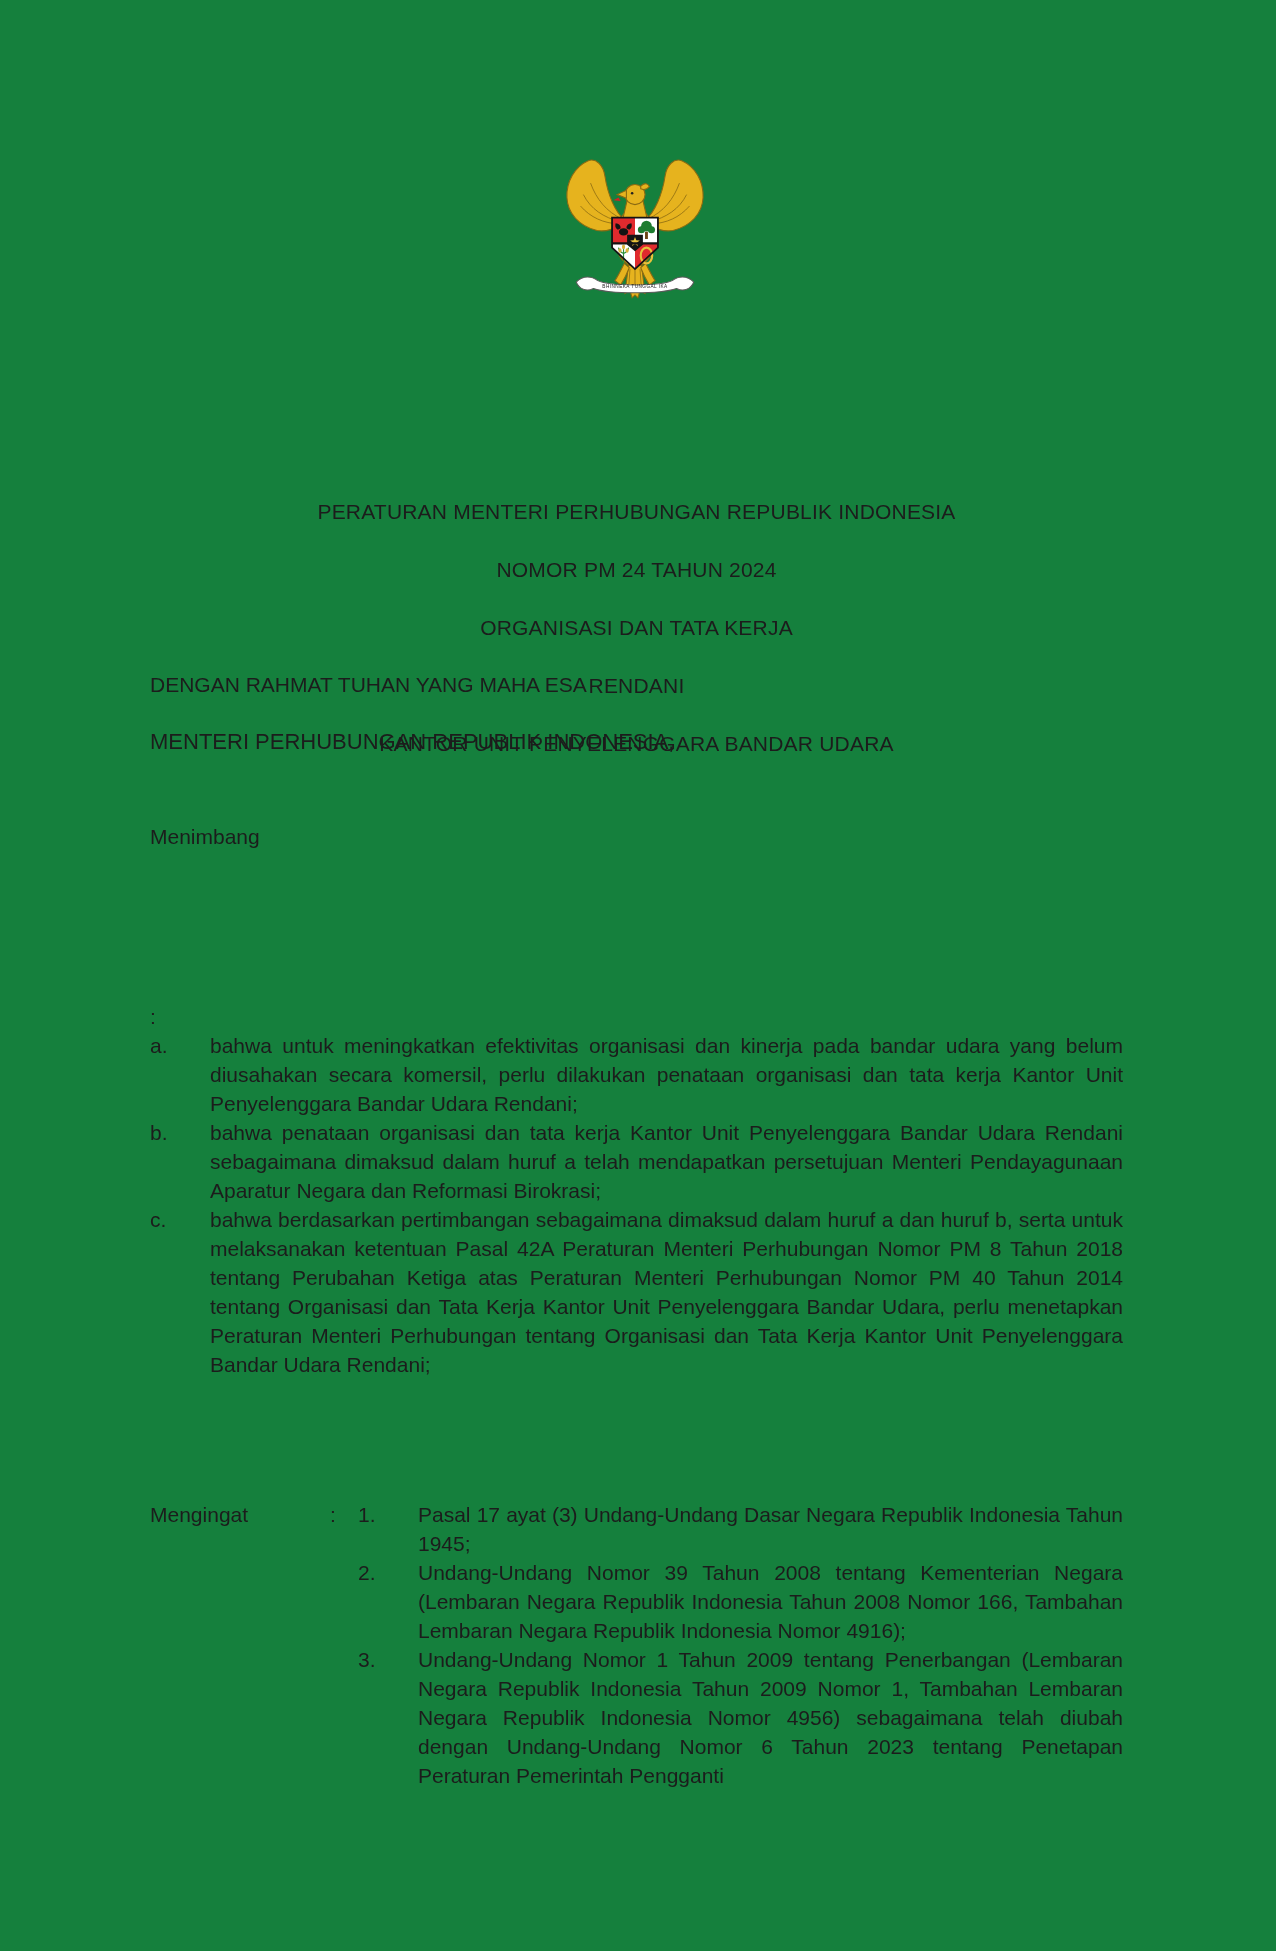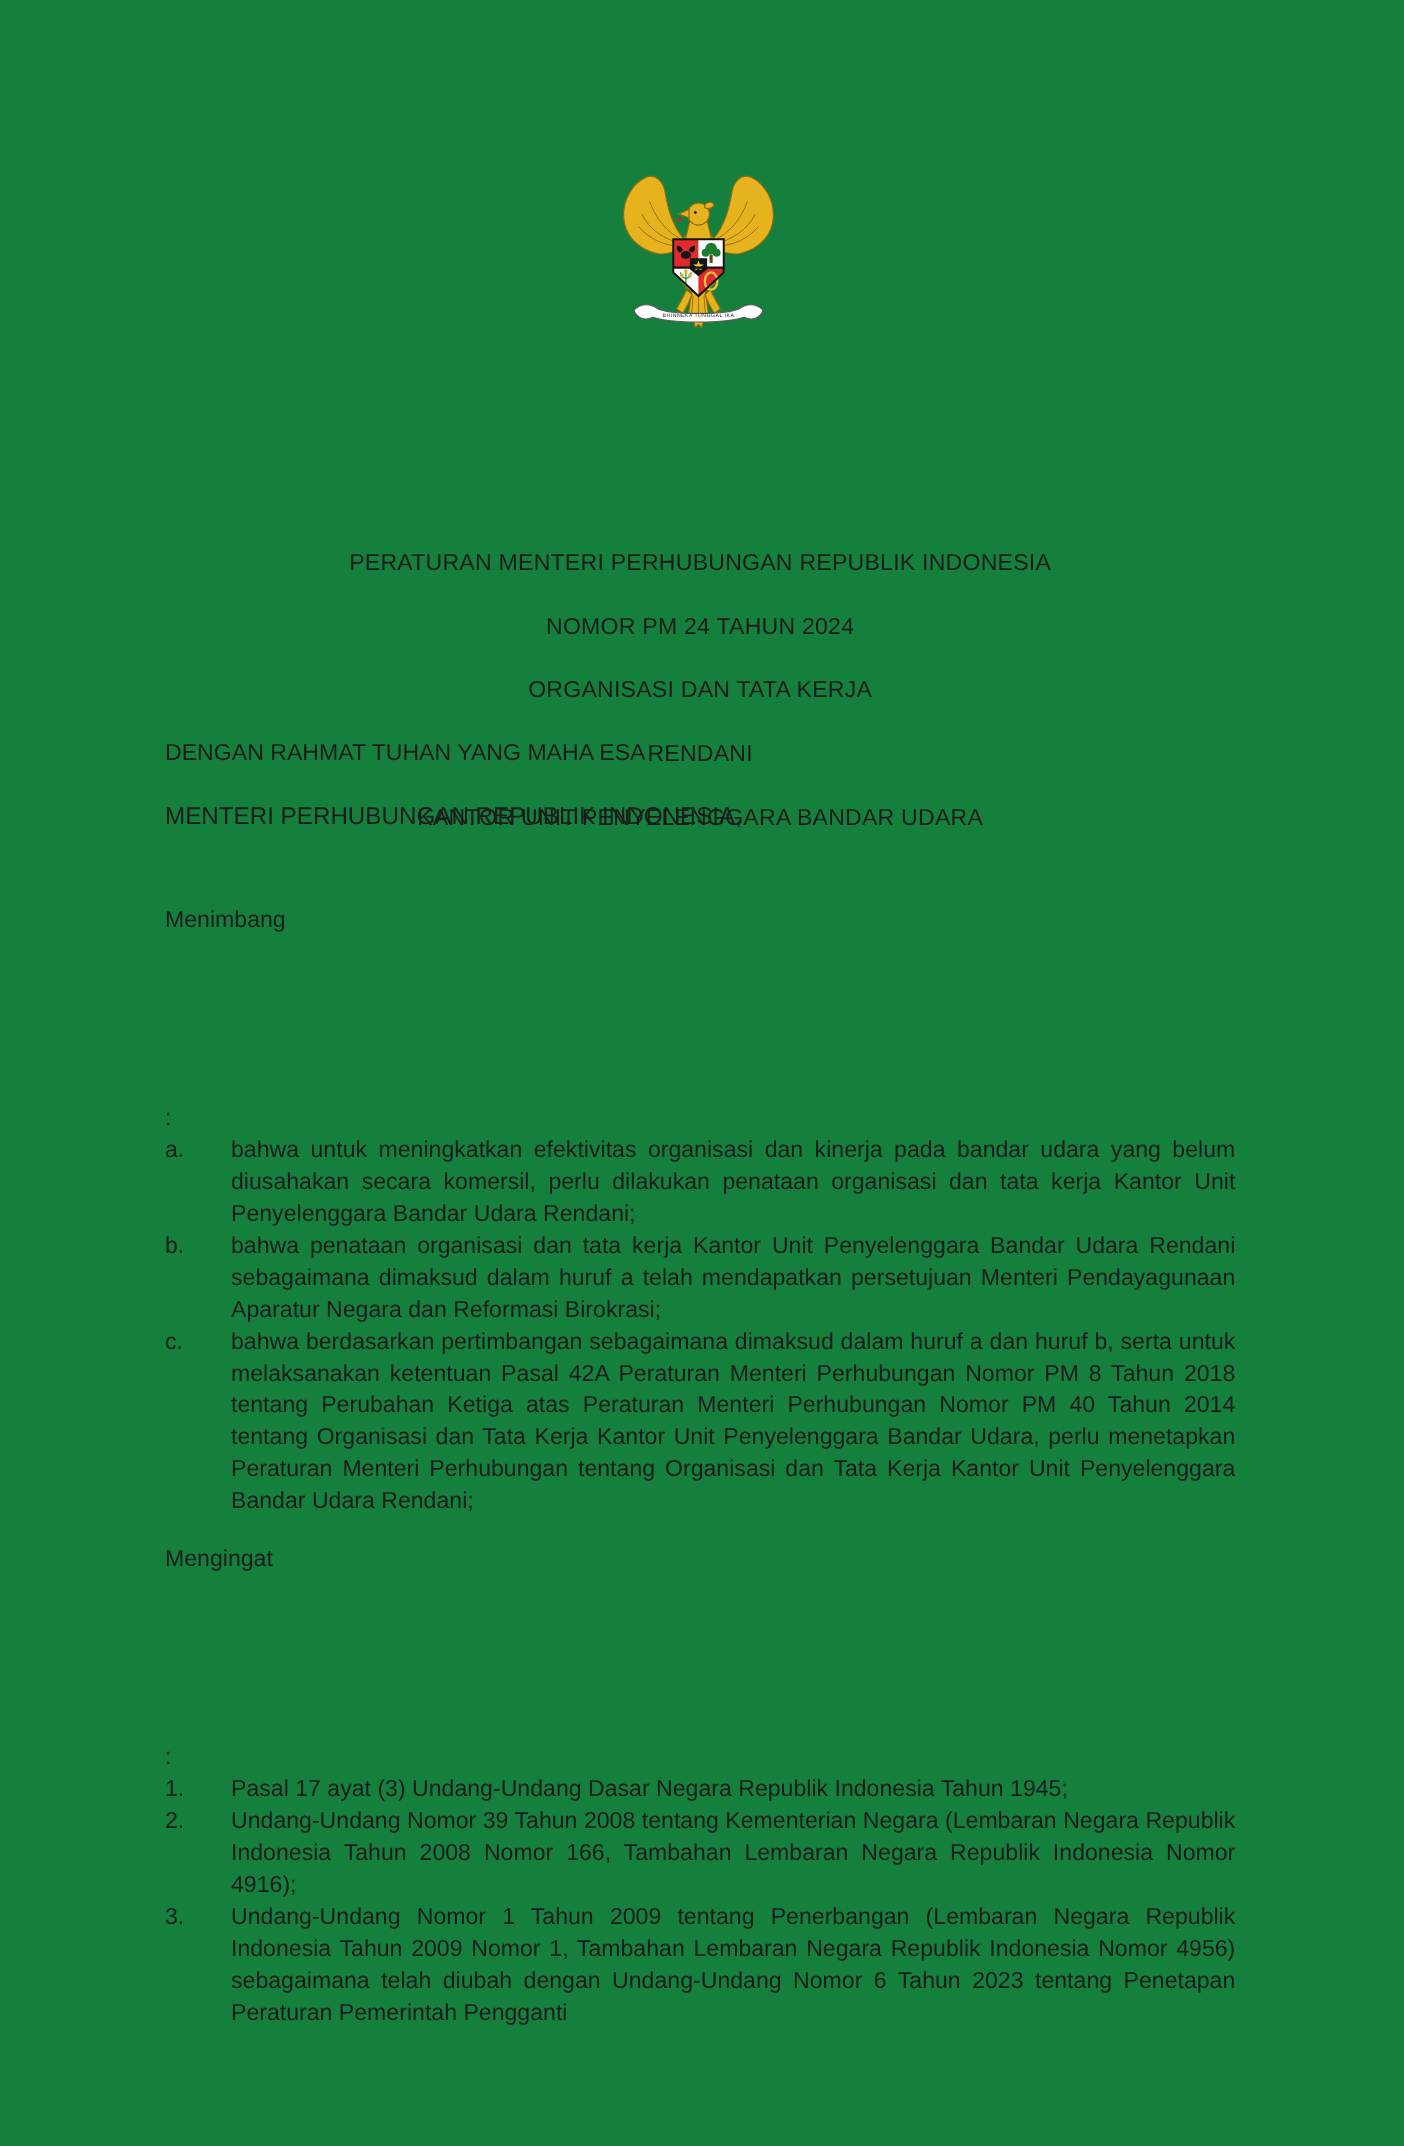--- a/index.html
+++ b/index.html
@@ -51,21 +51,21 @@
   }
   .clause{
     position:absolute;
     left:150px;
     width:973px;
     display:flex;
     font-size:21px;
     line-height:29px;
   }
   .clause.menimbang{top:822px;flex-direction:column;}
-  .clause.mengingat{top:1403px;flex-direction:column;}
+  .clause.mengingat{top:1500px;}
   .clause-label{flex:0 0 180px;}
   .clause-colon{flex:0 0 28px;}
   .clause-items{flex:1 1 auto;}
   .clause-item{display:flex;margin:0;}
   .item-marker{flex:0 0 60px;}
   .item-text{
     flex:1 1 auto;
     width:705px;
     text-align:justify;
     text-justify:inter-word;

